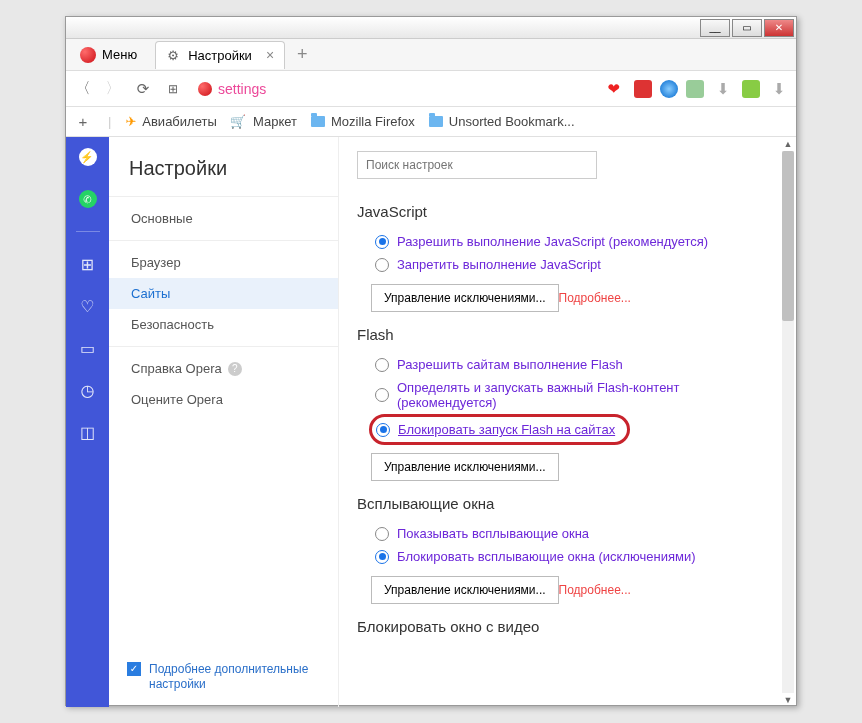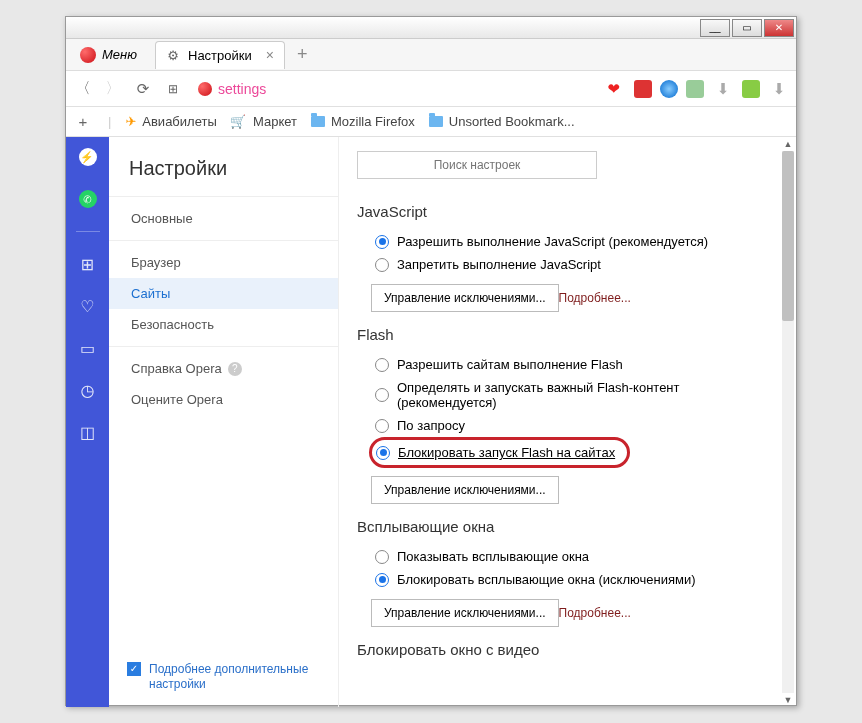--- a/index.html
+++ b/index.html
@@ -5,21 +5,21 @@
 * { box-sizing: border-box; margin: 0; padding: 0; font-family: Arial, sans-serif; }
 body { background: #e8e8e8; width: 862px; height: 723px; overflow: hidden; }
 
 .window { position: relative; width: 732px; height: 690px; margin: 16px auto; background: #fff; border: 1px solid #999; box-shadow: 2px 2px 6px rgba(0,0,0,0.3); }
 
 .titlebar { height: 22px; background: linear-gradient(#fff,#e8e8e8); display: flex; justify-content: flex-end; align-items: center; padding-right: 2px; gap: 2px; border-bottom: 1px solid #ccc; }
 .win-btn { width: 30px; height: 18px; border: 1px solid #888; display: flex; align-items: center; justify-content: center; font-size: 10px; cursor: pointer; background: linear-gradient(#f8f8f8,#ddd); }
 .win-close { background: linear-gradient(#e88,#c33); color: #fff; }
 
 .tabbar { height: 32px; background: #f6f6f6; display: flex; align-items: center; padding: 0 4px; border-bottom: 1px solid #ddd; }
-.menu-btn { display: flex; align-items: center; gap: 6px; padding: 4px 10px; cursor: pointer; font-size: 13px; font-style: italic; }
+.menu-btn { display: flex; align-items: center; gap: 6px; padding: 4px 10px; cursor: pointer; font-size: 13px; }
 .opera-logo { width: 16px; height: 16px; border-radius: 50%; background: radial-gradient(circle at 30% 30%, #ff6b6b, #cc0f16); }
 .tab { display: flex; align-items: center; gap: 8px; background: #fff; border: 1px solid #ccc; border-bottom: none; height: 28px; padding: 0 10px; margin-left: 8px; border-radius: 4px 4px 0 0; font-size: 13px; }
 .gear { width: 14px; height: 14px; display:inline-flex; align-items:center; justify-content:center; color:#666; }
 .tab-close { color: #888; cursor:pointer; font-size: 14px; margin-left: 6px; }
 .new-tab { margin-left: 12px; color: #888; font-size: 18px; cursor: pointer; }
 
 .addrbar { height: 36px; display: flex; align-items: center; padding: 0 6px; gap: 8px; border-bottom: 1px solid #e0e0e0; }
 .nav-icon { width: 22px; height: 22px; display:flex; align-items:center; justify-content:center; color:#666; cursor:pointer; font-size:15px; }
 .addr-input-wrap { flex: 1; display: flex; align-items: center; border-radius: 4px; padding: 0 6px; height: 28px;}
 .addr-input { flex: 1; border: none; outline: none; font-size: 14px; padding-left: 6px; color:#ec4899; }
@@ -41,29 +41,29 @@
 .sidebar h1 { font-size: 20px; font-weight: normal; color:#333; padding: 0 20px 16px 20px; }
 .side-group { border-top: 1px solid #eee; padding: 6px 0; }
 .side-item { padding: 8px 22px; font-size: 13px; color:#555; cursor:pointer; }
 .side-item.active { background:#e9f1fb; color:#1b6fd0; }
 .side-item.help { display:flex; align-items:center; gap:6px; }
 .help-q { width:14px; height:14px; border-radius:50%; background:#ccc; color:#fff; font-size:10px; display:inline-flex; align-items:center; justify-content:center; }
 .side-bottom { margin-top: auto; padding: 14px 18px; display:flex; align-items:flex-start; gap:8px; font-size:12px; color:#2a6fc9; }
 .chk { width:14px; height:14px; background:#2a7de0; display:inline-flex; align-items:center; justify-content:center; color:#fff; font-size:10px; flex-shrink:0; }
 
 .content { flex:1; padding: 14px 18px; overflow-y: hidden; position:relative; }
-.search-box { width: 240px; height: 28px; border:1px solid #ccc; padding: 0 8px; font-size:12px; margin-bottom: 10px; outline:none;text-align:center; }
+.search-box { width: 240px; height: 28px; border:1px solid #ccc; padding: 0 8px; font-size:12px; margin-bottom: 10px; outline:none; }
 .section-h { font-size: 15px; color:#333; margin: 14px 0 10px 0; font-weight:normal; }
-.radio-row { display:flex; align-items:center; gap:8px; padding: 4px 0 4px 18px; font-size:13px; color:#000000; }
+.radio-row { display:flex; align-items:center; gap:8px; padding: 4px 0 4px 18px; font-size:13px; color:#6d28d9; }
 .radio { width:14px; height:14px; border:1px solid #888; border-radius:50%; display:inline-flex; align-items:center; justify-content:center; flex-shrink:0; }
 .radio.sel { border-color:#1a73e8; }
 .radio.sel:after { content:''; width:7px; height:7px; background:#1a73e8; border-radius:50%; }
 .btn-row { display:flex; align-items:center; margin:8px 0 4px 14px; }
 .mg-btn { border:1px solid #bbb; background:#fff; padding:6px 12px; font-size:12px; cursor:pointer; }
-.link { color:#7f1d1d; font-size:12px; cursor:pointer; }
+.link { color:#ef4444; font-size:12px; cursor:pointer; }
 
 .highlight { border:3px solid #c8232c; border-radius: 20px; padding:1px 12px 1px 0; display:inline-flex; margin-left:12px; }
 .highlight .radio-row { padding-left:4px;text-decoration:underline; }
 
 .scrollbar { position:absolute; right:2px; top:0; width:12px; height:100%; }
 .sb-track { position:absolute; right:0; top:14px; bottom:14px; width:12px; background:#f0f0f0; }
 .sb-thumb { position:absolute; right:0; top:14px; width:12px; height:170px; background:#c0c0c0; border-radius:2px; }
 .sb-arr { position:absolute; right:0; width:12px; height:14px; display:flex; align-items:center; justify-content:center; font-size:9px; color:#666; }
 .sb-up { top:0; } .sb-dn { bottom:0; }
 </style>
@@ -188,24 +188,20 @@
 
       <h3 class="section-h">Flash</h3>
       <div class="radio-row">
           <span class="radio"></span>
           <span>Разрешить сайтам выполнение Flash</span>
         </div>
       <div class="radio-row">
           <span class="radio"></span>
           <span>Определять и запускать важный Flash-контент (рекомендуется)</span>
         </div>
-      <div class="radio-row">
-          <span class="radio"></span>
-          <span>По запросу</span>
-        </div>
       <div class="highlight">
         <div class="radio-row">
             <span class="radio sel"></span>
             <span>Блокировать запуск Flash на сайтах</span>
           </div>
       </div>
       <div class="btn-row">
         <button class="mg-btn">Управление исключениями...</button>
       </div>
 

